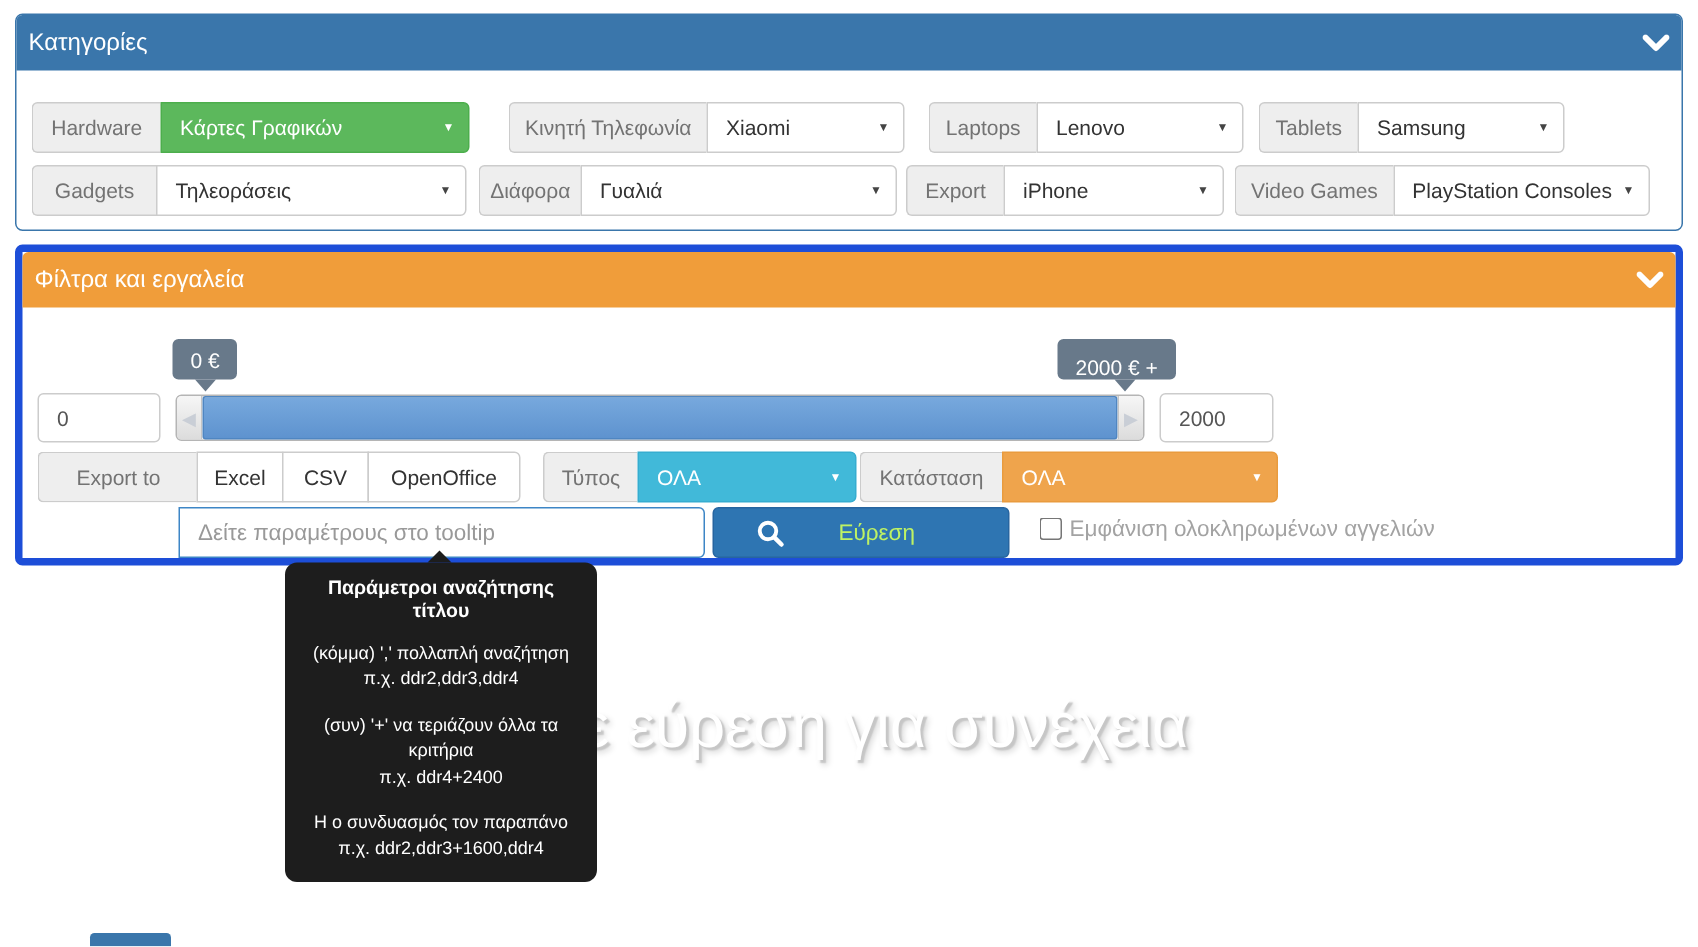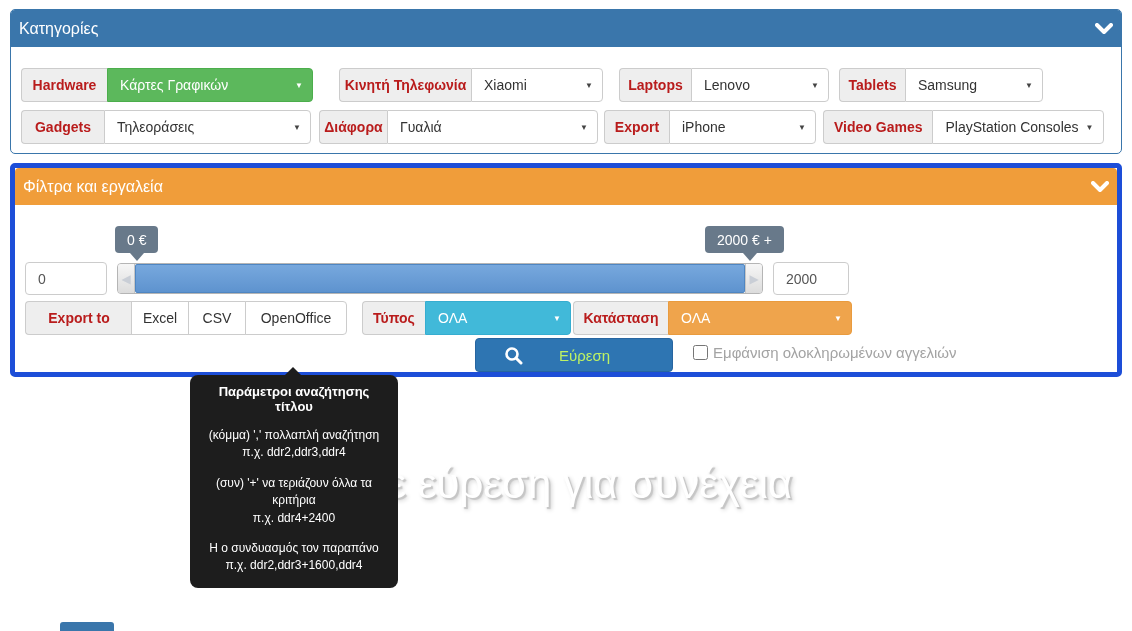--- a/index.html
+++ b/index.html
@@ -13,37 +13,37 @@
   .panel-hd { height:37px; display:flex; align-items:center; justify-content:space-between;
               padding:0 8px; color:#fff; font-size:16px; border-radius:4px 4px 0 0; cursor:pointer; }
   #cat-panel .panel-hd { background:#3a76ab; }
   #fil-panel .panel-hd { background:#f09d3a; }
   .chev svg { display:block; }
 
   
   .cat-row { position:absolute; left:0; width:100%; height:34px; }
   .igroup { position:absolute; top:0; height:34px; display:flex; }
   .addon { background:#eee; border:1px solid #ccc; border-right:0; border-radius:4px 0 0 4px;
-           font-size:14px; color:#b91c1c; display:flex; align-items:center; justify-content:center;
-           padding:0 10px; white-space:nowrap;font-weight:bold; }
+           font-size:14px; color:#737373; display:flex; align-items:center; justify-content:center;
+           padding:0 10px; white-space:nowrap; }
   .cselect { flex:1; position:relative; border:1px solid #ccc; border-radius:0 4px 4px 0; background:#fff;
              font-size:14px; color:#333; display:flex; align-items:center; padding:0 24px 0 12px;
              cursor:pointer; white-space:nowrap; }
   .caret-icon { position:absolute; right:9px; top:50%; transform:translateY(-50%); font-size:8px; color:#444; }
   .sel-green  { background:#5cb85c; border-color:#4cae4c; color:#fff; }
   .sel-cyan   { background:#41b9d9; border-color:#36add0; color:#fff; }
   .sel-orange { background:#efa44c; border-color:#e99b3e; color:#fff; }
   .sel-green .caret-icon, .sel-cyan .caret-icon, .sel-orange .caret-icon { color:#fff; }
 
   
   .bubble { position:absolute; top:58px; height:27px; background:#68798a; color:#fff; font-size:14px;
             border-radius:4px; display:flex; align-items:center; padding:0 12px; }
   .bubble .tip-caret { position:absolute; top:100%; border:7px solid transparent; border-top:8px solid #68798a; border-bottom:0; }
   #bubble-min { left:100px; } #bubble-min .tip-caret { left:15px; }
-  #bubble-max { left:690px; } #bubble-max .tip-caret { left:38px; }
+  #bubble-max { left:690px;align-items:flex-end; } #bubble-max .tip-caret { left:38px; }
   .num-input { position:absolute; top:94px; height:33px; border:1px solid #ccc; border-radius:4px;
                font-size:14px; color:#555; padding:0 12px; font-family:inherit; }
   #min-input { left:10px; width:82px; }
   #max-input { left:758px; width:76px; }
   .slider { position:absolute; left:102px; top:95px; width:646px; height:31px; border:1px solid #b5b5b5;
             border-radius:4px; background:#fbfbfb; display:flex; box-shadow:inset 0 1px 2px rgba(0,0,0,.12); }
   .handle { width:17px; background:linear-gradient(#f6f6f6,#dcdcdc); display:flex; align-items:center;
             justify-content:center; font-size:12px; color:#c9ced6; cursor:pointer; }
   .handle.left  { border-right:1px solid #c5c5c5; border-radius:3px 0 0 3px; }
   .handle.right { border-left:1px solid #c5c5c5; border-radius:0 3px 3px 0; }
@@ -212,20 +212,21 @@
       </div>
     </div>
     <div class="x-group" id="cond-group">
       <span class="addon" style="width:95px">Κατάσταση</span>
       <div class="cselect sel-orange">
         <span>ΟΛΑ</span>
         <span class="caret-icon">▼</span>
       </div>
     </div>
 
+    <input id="search-input" placeholder="Δείτε παραμέτρους στο tooltip" style="">
     <div id="search-btn">
       <span class="mag">
         <svg width="19" height="19" viewBox="0 0 19 19">
             <circle cx="8" cy="8" r="5.5" fill="none" stroke="#fff" stroke-width="2.6"></circle>
             <line x1="12.2" y1="12.2" x2="17" y2="17" stroke="#fff" stroke-width="3" stroke-linecap="round"></line>
           </svg>
       </span>
       <span class="btn-txt">Εύρεση</span>
     </div>
     <label id="done-check">

